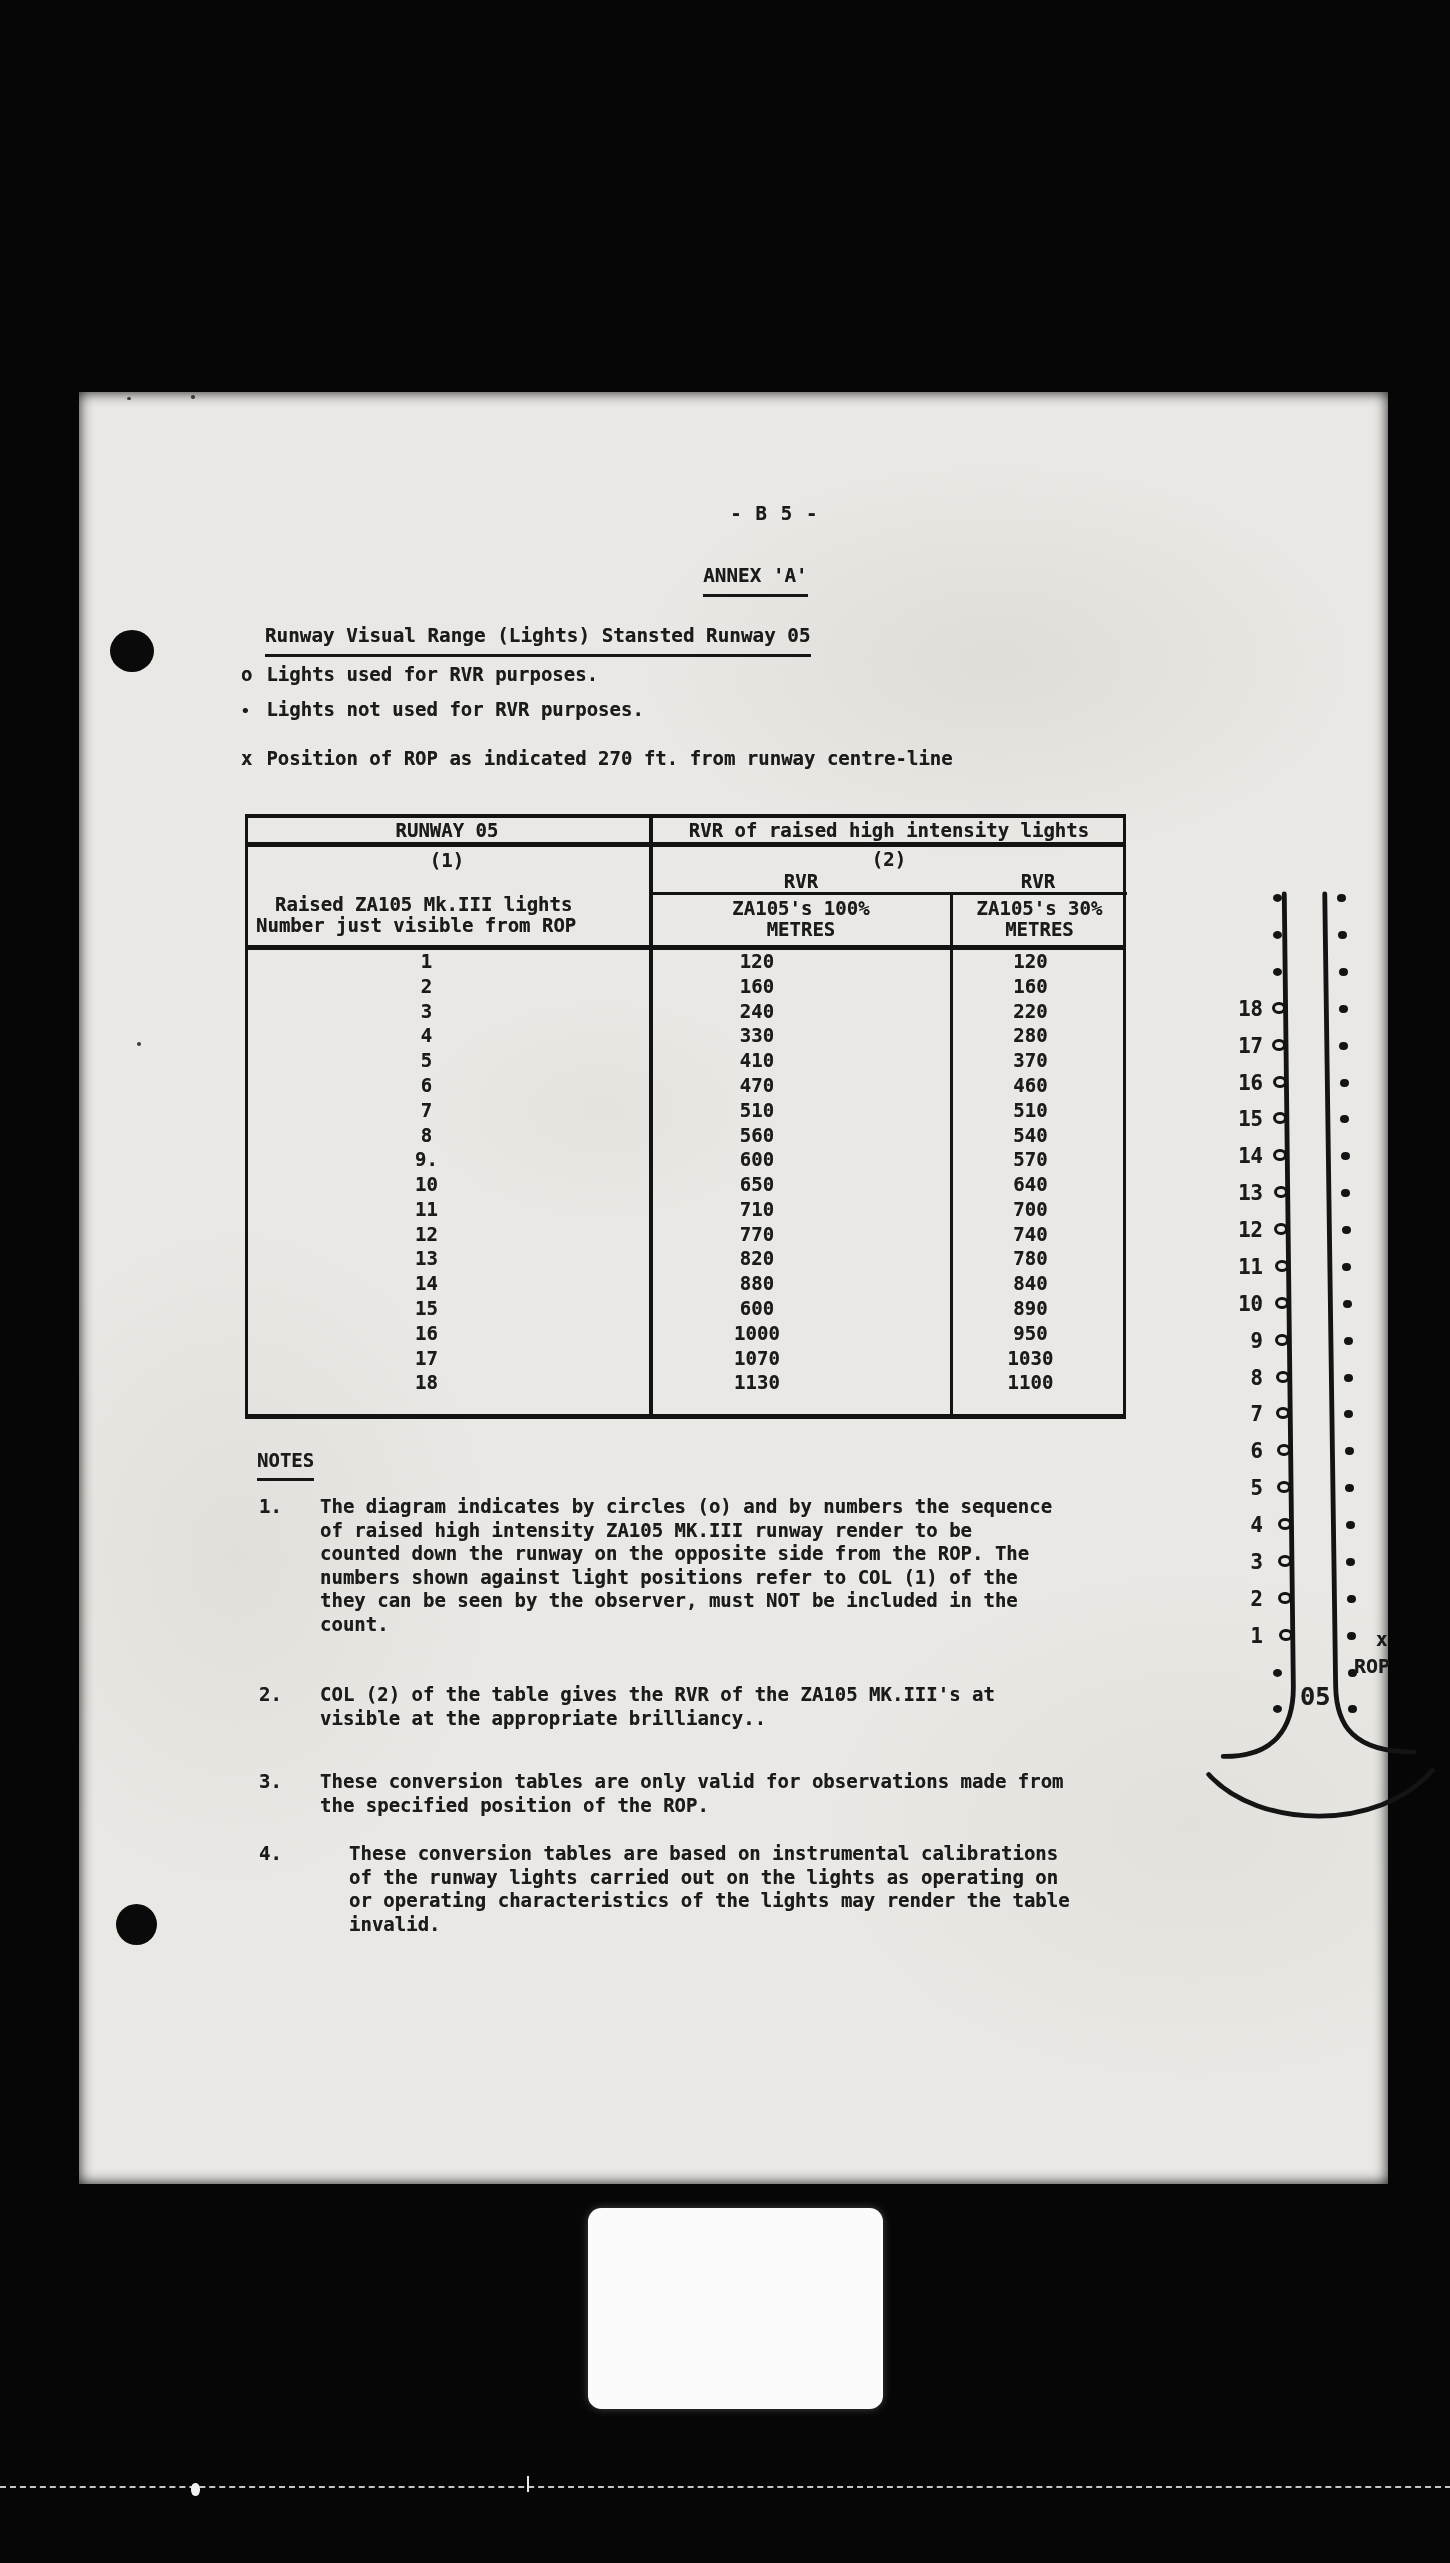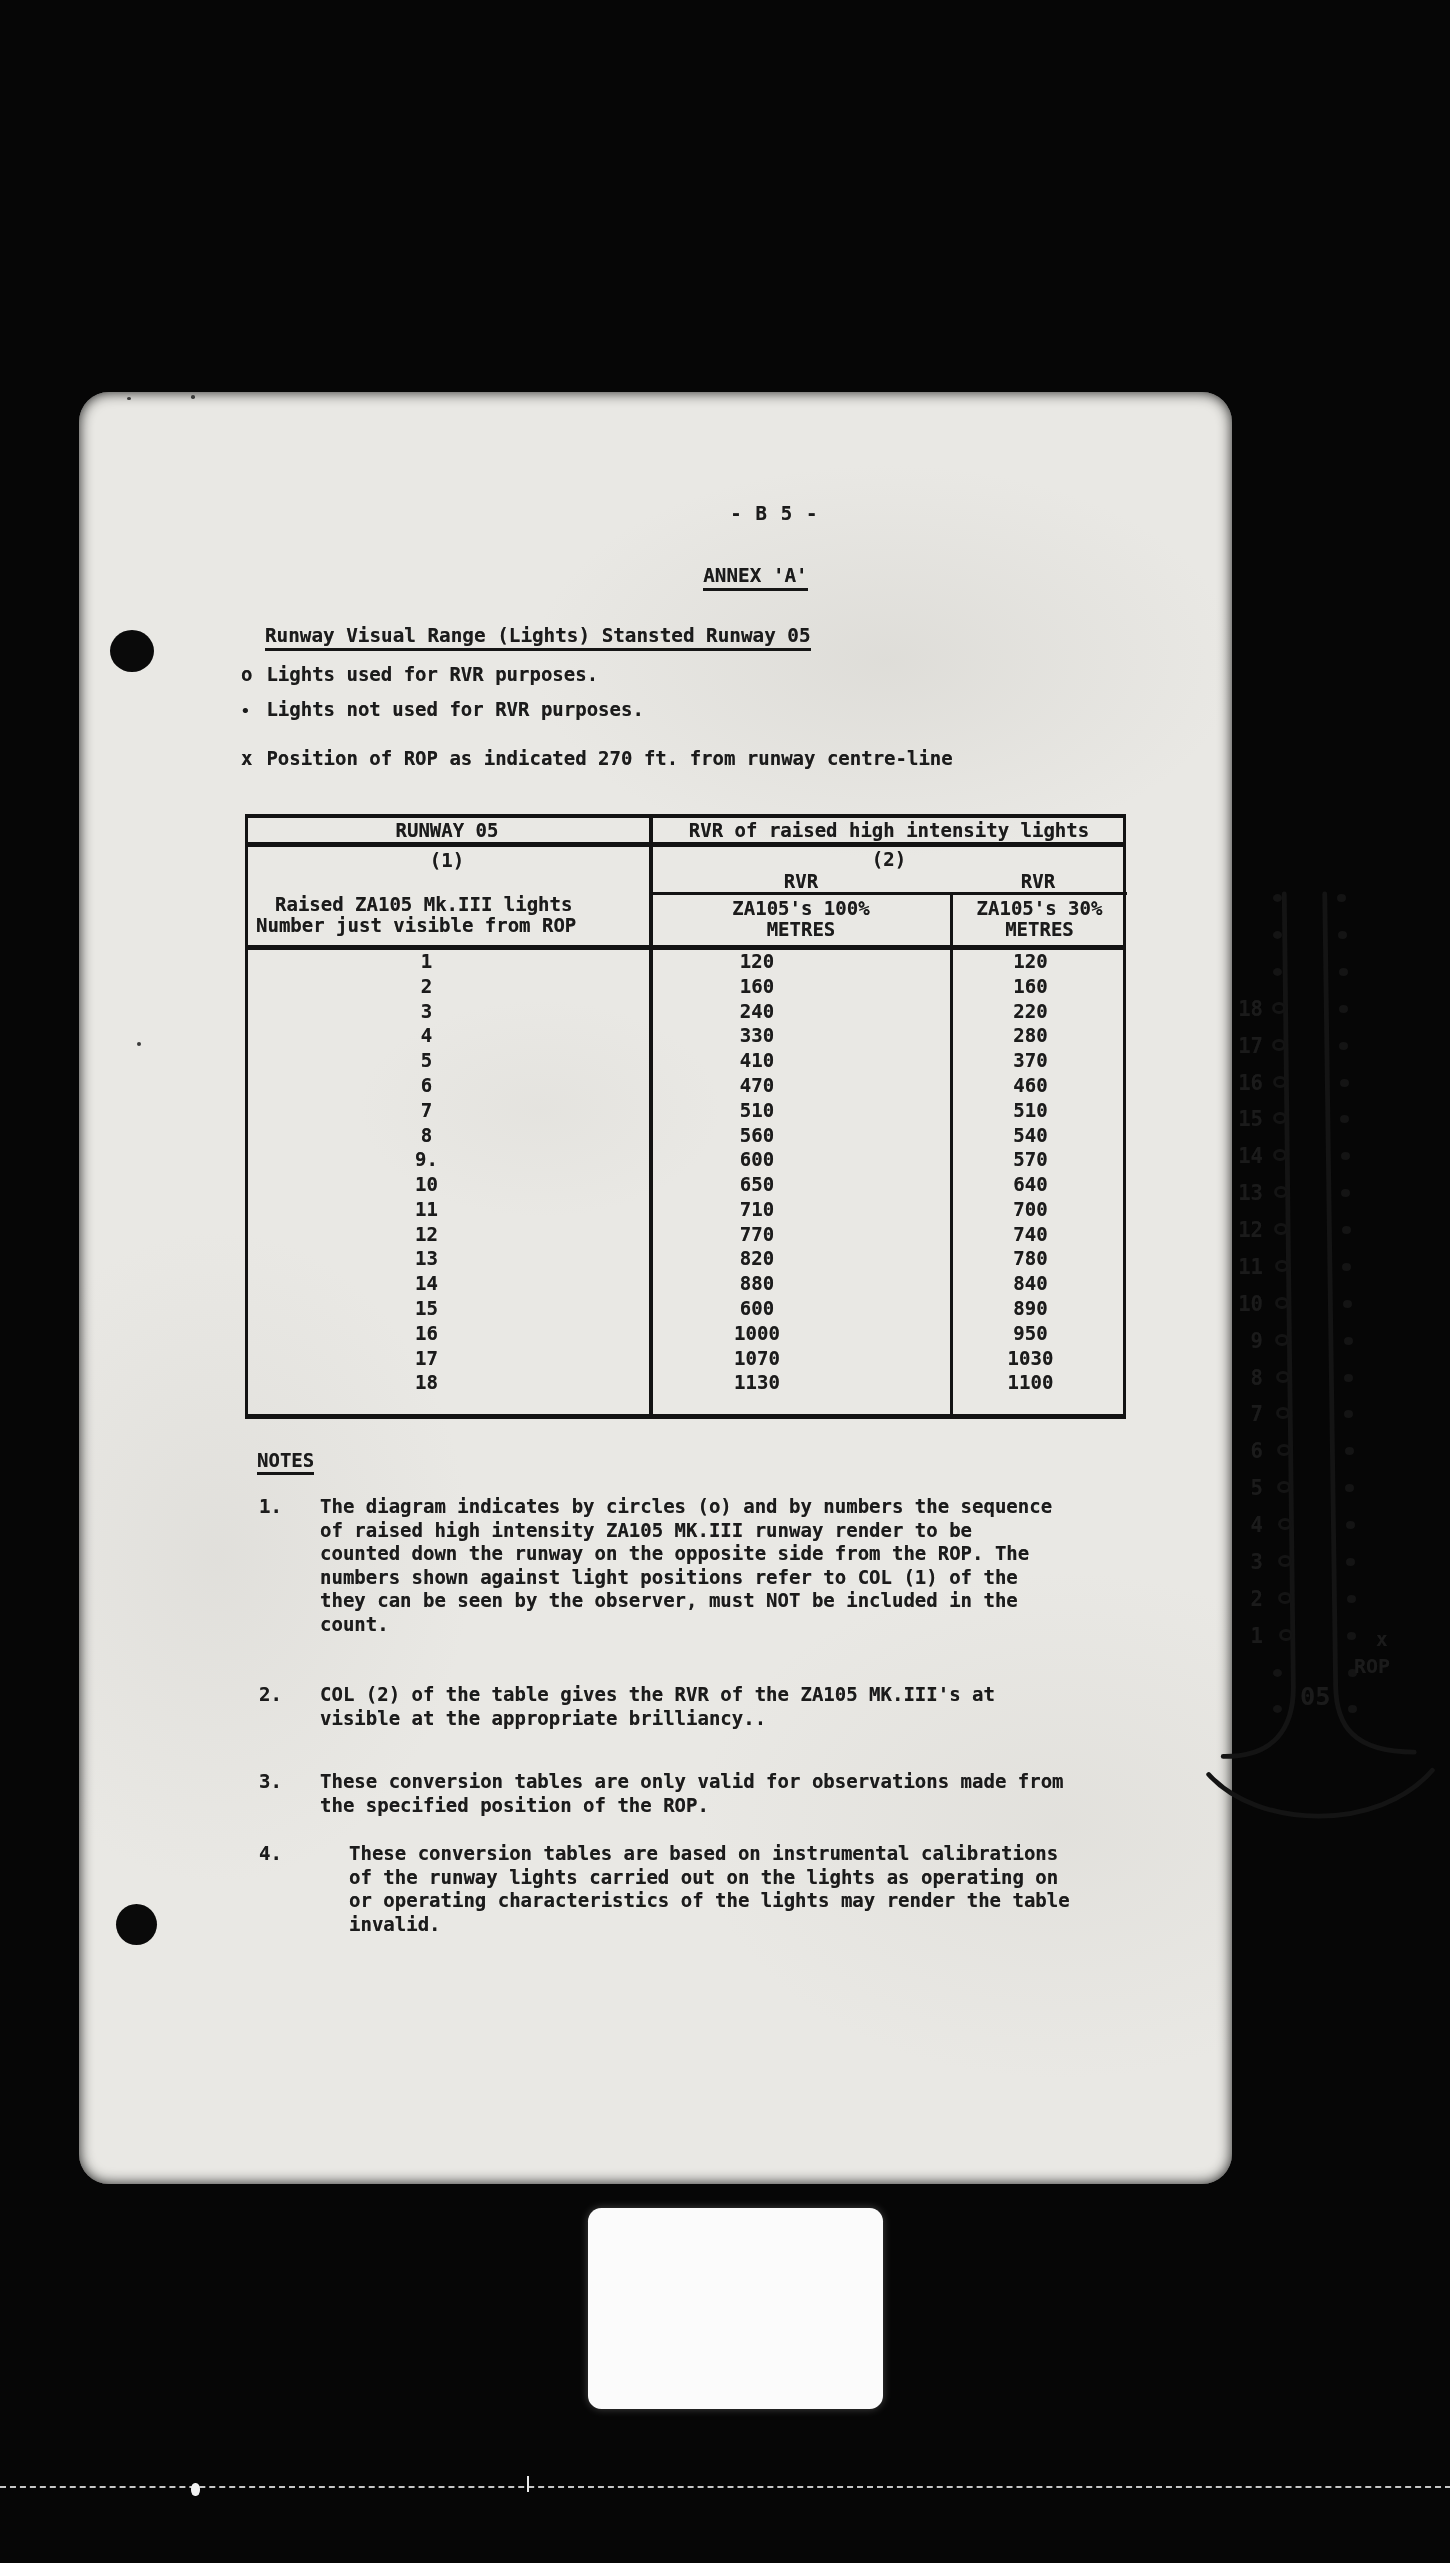--- a/index.html
+++ b/index.html
@@ -3,36 +3,35 @@
 <meta charset="utf-8">
 <style>
   html,body{margin:0;padding:0;background:#000;}
   #canvas{
     position:relative;width:1451px;height:2563px;overflow:hidden;
     background:#060606;
     font-family:"DejaVu Sans Mono","Liberation Mono",monospace;
   }
   
   #page{
-    position:absolute;left:79px;top:392px;width:1153px;height:1792px;
+    position:absolute;left:79px;top:392px;width:1309px;height:1792px;
     background:#e9e8e4;
     background-image:
       radial-gradient(ellipse 544px 302px at 70% 15%, rgba(198,196,190,.30), transparent 65%),
       radial-gradient(ellipse 423px 544px at 12% 65%, rgba(203,201,196,.28), transparent 60%),
       radial-gradient(ellipse 605px 423px at 85% 80%, rgba(206,204,198,.26), transparent 60%),
       radial-gradient(ellipse 302px 181px at 40% 40%, rgba(210,208,202,.20), transparent 60%);
     box-shadow:0 0 13.3px rgba(0,0,0,.9) inset;
     color:#1b1b1b;
-    border-radius:30px;
   }
   .ink{color:#1b1b1b;text-shadow:0 0 0.6px rgba(25,25,25,.55);font-weight:700;}
   .t31{font-size:19px;line-height:23px;}
   .abs{position:absolute;}
   .center{text-align:center;}
-  .u{border-bottom:3px solid #161616;padding-bottom:1px;text-align:center;}
+  .u{border-bottom:3px solid #161616;padding-bottom:7px;text-align:center;}
   
   .punch{position:absolute;background:#0a0a0a;border-radius:50%;}
   .speck{position:absolute;background:#3a3a3a;border-radius:50%;}
   
   .legend-row{position:absolute;left:162px;display:flex;}
   .legend-sym{width:25.4px;flex:0 0 25.4px;}
   
   #rvr-table{position:absolute;left:166px;top:422px;width:881px;height:606px;}
   .tline{position:absolute;background:#131313;}
   .tcell{position:absolute;font-size:19px;font-weight:700;}

